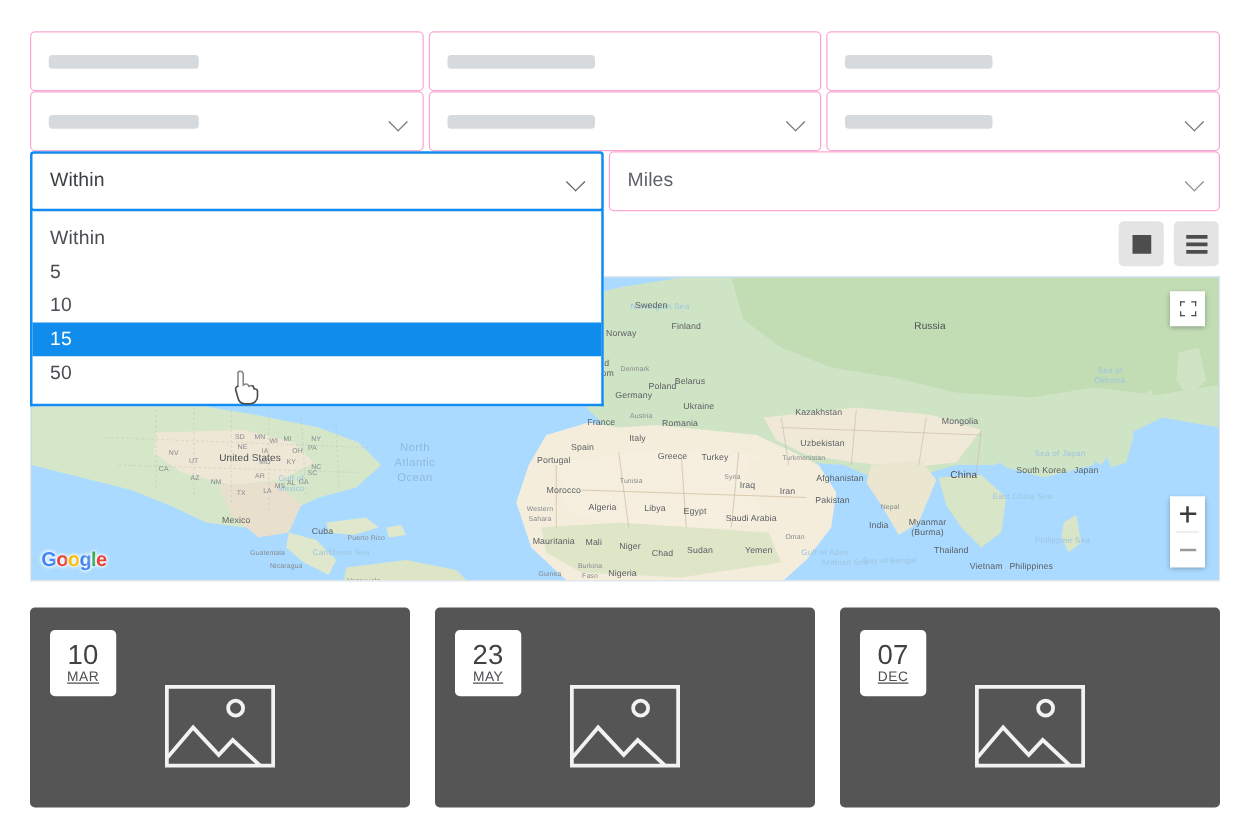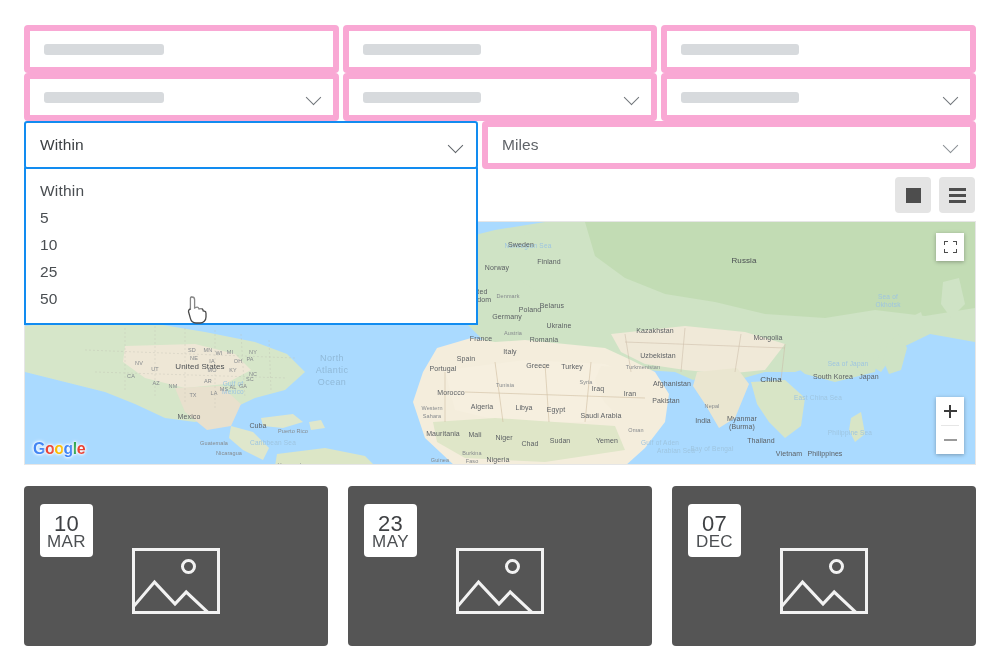--- a/index.html
+++ b/index.html
@@ -27,21 +27,21 @@
   .filter-row {
     display: flex;
     gap: 4px;
   }
 
   .field {
     position: relative;
     flex: 1 1 0;
     height: 48px;
     background: #ffffff;
-    border: 6px solid #f9a8d4;
+    border: 1px solid #f9a8d4;
     border-radius: 4px;
     display: flex;
     align-items: center;
     padding: 0 14px;
   }
 
   
   .skeleton-bar {
     height: 11px;
     border-radius: 3px;
@@ -322,24 +322,25 @@
     align-items: center;
     justify-content: center;
   }
   .date-day {
     font-size: 22px;
     color: #3f4144;
     line-height: 22px;
     letter-spacing: .2px;
   }
   .date-mon {
-    font-size: 17px;
+    font-size: 11px;
     color: #4c4f52;
     line-height: 14px;
     letter-spacing: .4px;
+    text-decoration: underline;
   }
   .img-ph {
     position: absolute;
     left: 50%;
     top: 62px;
     margin-left: -44px;
     width: 88px;
     height: 66px;
     border: 3px solid #f2f2f2;
   }
@@ -398,21 +399,21 @@
 
       <div class="select-open-wrap">
         <div class="select-open">
           <span class="field-label">Within</span>
           <span class="chev"></span>
         </div>
         <div class="dropdown">
           <div class="option">Within</div>
           <div class="option">5</div>
           <div class="option">10</div>
-          <div class="option">25</div>
+          <div class="option selected">15</div>
           <div class="option">50</div>
         </div>
       </div>
 
       <div class="field">
         <span class="field-label">Miles</span>
         <span class="chev"></span>
       </div>
 
     </div>

